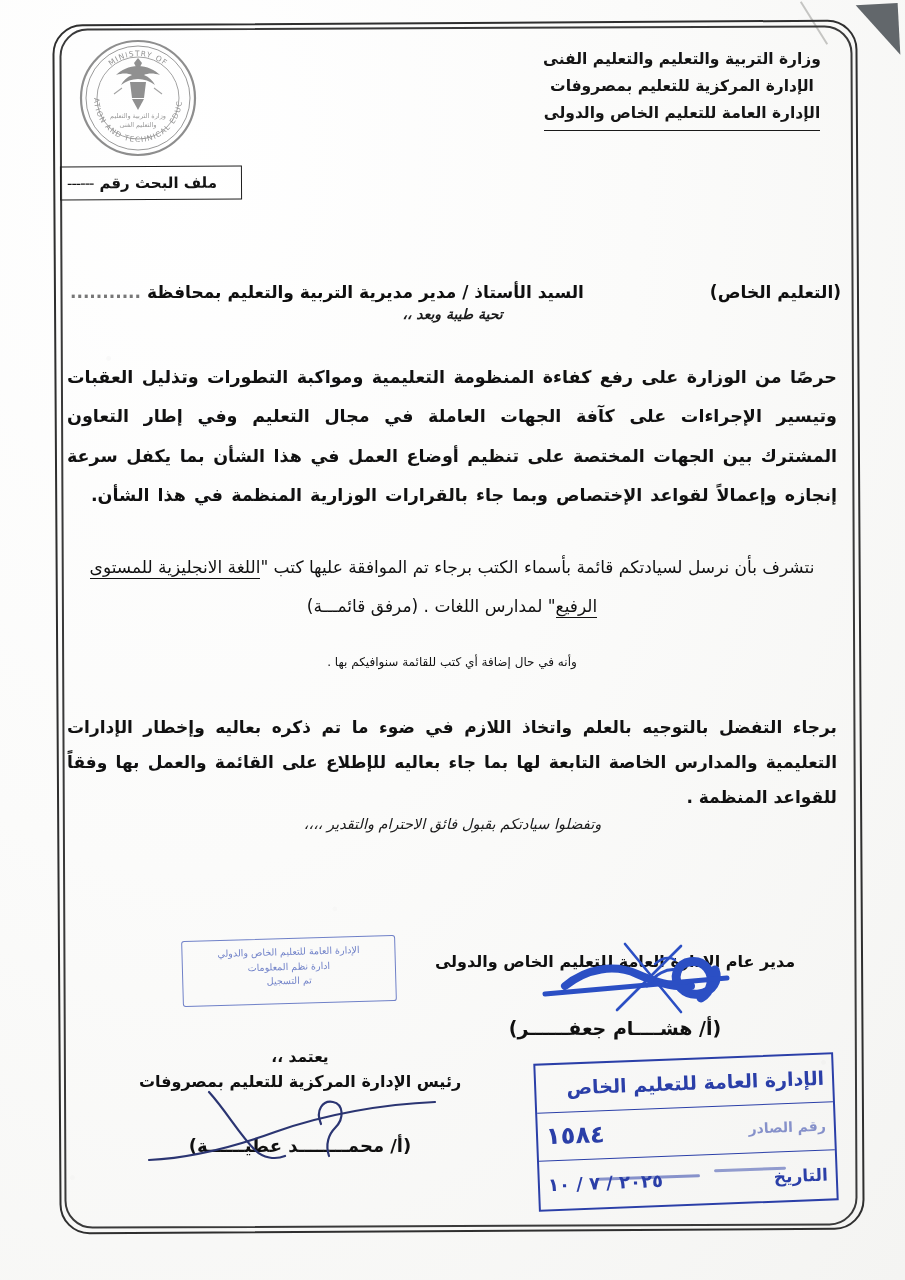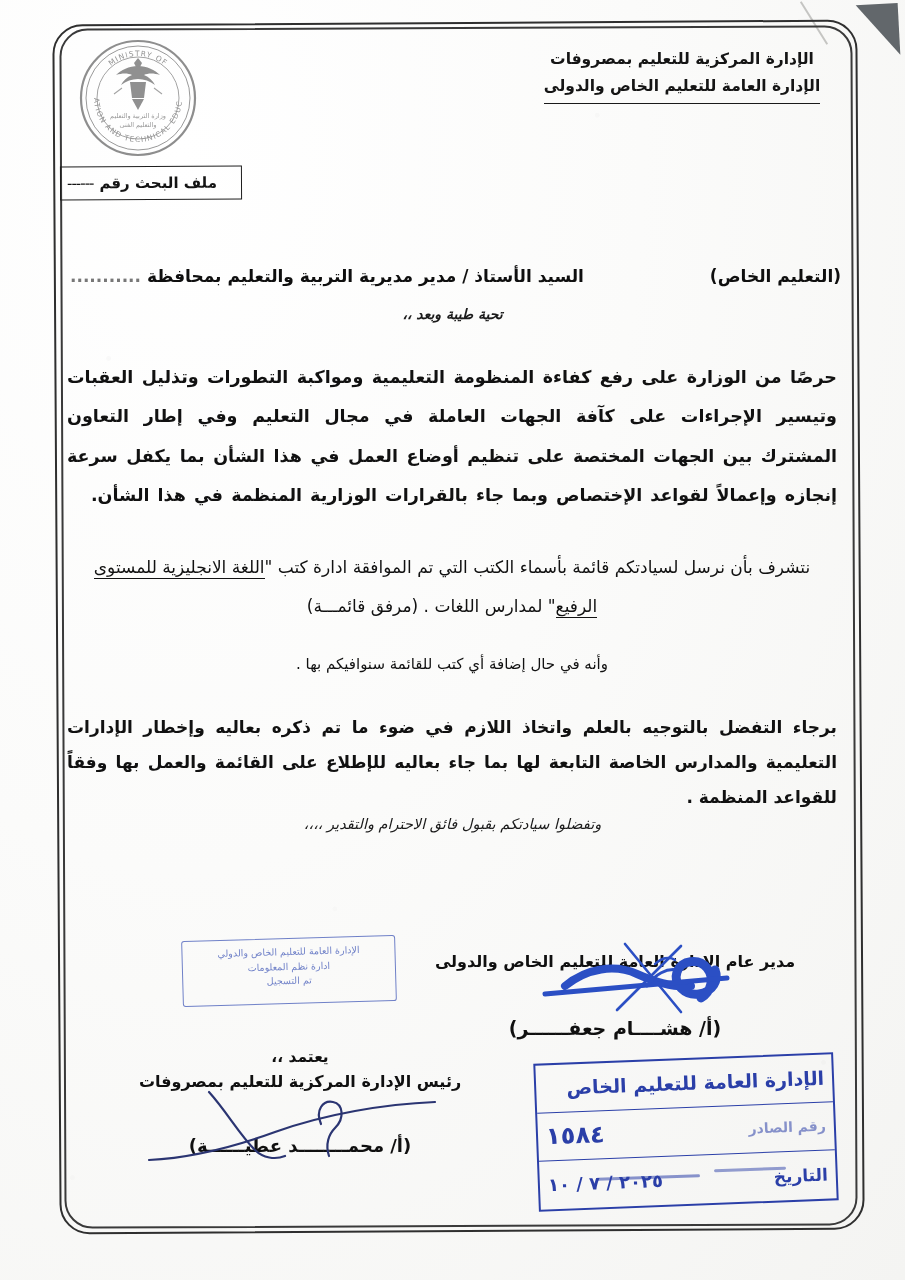--- a/index.html
+++ b/index.html
@@ -89,21 +89,21 @@
   }
   
   .row{position:absolute;direction:rtl;color:#0f0f0f;}
   #addressee-row{
     top:266px;right:64px;left:64px;
     display:flex;justify-content:space-between;align-items:baseline;
     font-size:17px;font-weight:700;
   }
   #addressee-main{white-space:nowrap;letter-spacing:-.2px;}
   #addressee-dots{margin:0 6px;letter-spacing:1px;color:#777;}
-  #addressee-paren{white-space:nowrap;}
+  #addressee-paren{white-space:nowrap;margin-top:16px;}
   #greeting-row{
     top:306px;right:0;left:0;text-align:center;
     font-size:14px;font-style:italic;font-weight:600;color:#1b1b1b;
   }
   .para{
     position:absolute;direction:rtl;text-align:justify;
     color:#111;
   }
   #para-1{
     top:358px;right:68px;width:770px;
@@ -111,21 +111,21 @@
     text-align:justify;text-align-last:right;word-spacing:2px;
   }
   #para-2{
     top:548px;right:68px;width:770px;
     font-size:17px;line-height:2.3;font-weight:500;
     text-align:center;
   }
   #para-2 .u{border-bottom:1.6px solid #111;padding-bottom:1px;}
   #para-3{
     top:655px;right:68px;width:770px;
-    font-size:15px;font-weight:500;text-align:center;
+    font-size:12px;font-weight:500;text-align:center;
   }
   #para-4{
     top:710px;right:68px;width:770px;
     font-size:17px;font-weight:800;line-height:2.05;
     text-align:justify;text-align-last:right;letter-spacing:-.1px;
   }
   #closing-row{
     top:816px;right:0;left:0;text-align:center;
     font-size:14.5px;font-style:italic;font-weight:400;color:#1a1a1a;
   }
@@ -236,20 +236,21 @@
         <text font-size="7.4" fill="#4f4f4f" font-family="DejaVu Sans, sans-serif" letter-spacing="1.1">
           <textPath href="#arcTop" startOffset="50%" text-anchor="middle">MINISTRY OF</textPath>
         </text>
         <text font-size="7.4" fill="#4f4f4f" font-family="DejaVu Sans, sans-serif" letter-spacing="1.1">
           <textPath href="#arcBot" startOffset="50%" text-anchor="middle">EDUCATION AND TECHNICAL EDUCATION</textPath>
         </text>
       </svg>
     </div>
 
     <div id="letterhead">
+      <div class="lh-line">وزارة التربية والتعليم والتعليم الفنى</div>
       <div class="lh-line">الإدارة المركزية للتعليم بمصروفات</div>
       <div class="lh-line">
         <span class="lh-underline">الإدارة العامة للتعليم الخاص والدولى</span>
       </div>
     </div>
 
     <div id="file-no-box">
       <span class="fb-text">ملف البحث رقم</span>
       <span class="fb-dashes">------</span>
     </div>
@@ -259,21 +260,21 @@
       <span id="addressee-main">
         <span>السيد الأستاذ / مدير مديرية التربية والتعليم بمحافظة</span><span id="addressee-dots">...........</span>
       </span>
     </div>
 
     <div class="row" id="greeting-row">تحية طيبة وبعد ،،</div>
 
     <div class="para" id="para-1">حرصًا من الوزارة على رفع كفاءة المنظومة التعليمية ومواكبة التطورات وتذليل العقبات وتيسير الإجراءات على كآفة الجهات العاملة في مجال التعليم وفي إطار التعاون المشترك بين الجهات المختصة على تنظيم أوضاع العمل في هذا الشأن بما يكفل سرعة إنجازه وإعمالاً لقواعد الإختصاص وبما جاء بالقرارات الوزارية المنظمة في هذا الشأن.</div>
 
     <div class="para" id="para-2">
-      <span>نتشرف بأن نرسل لسيادتكم قائمة بأسماء الكتب التي تم الموافقة ادارة كتب "</span><span class="u">اللغة الانجليزية للمستوى الرفيع</span><span>" لمدارس اللغات . (مرفق قائمـــة)</span>
+      <span>نتشرف بأن نرسل لسيادتكم قائمة بأسماء الكتب برجاء تم الموافقة عليها كتب "</span><span class="u">اللغة الانجليزية للمستوى الرفيع</span><span>" لمدارس اللغات . (مرفق قائمـــة)</span>
     </div>
 
     <div class="para" id="para-3">وأنه في حال إضافة أي كتب للقائمة سنوافيكم بها .</div>
 
     <div class="para" id="para-4">برجاء التفضل بالتوجيه بالعلم واتخاذ اللازم في ضوء ما تم ذكره بعاليه وإخطار الإدارات التعليمية والمدارس الخاصة التابعة لها بما جاء بعاليه للإطلاع على القائمة والعمل بها وفقاً للقواعد المنظمة .</div>
 
     <div class="row" id="closing-row">وتفضلوا سيادتكم بقبول فائق الاحترام والتقدير ،،،،</div>
 
     <div id="signature-block">
       <div id="signature-title">مدير عام الإدارة العامة للتعليم الخاص والدولى</div>

